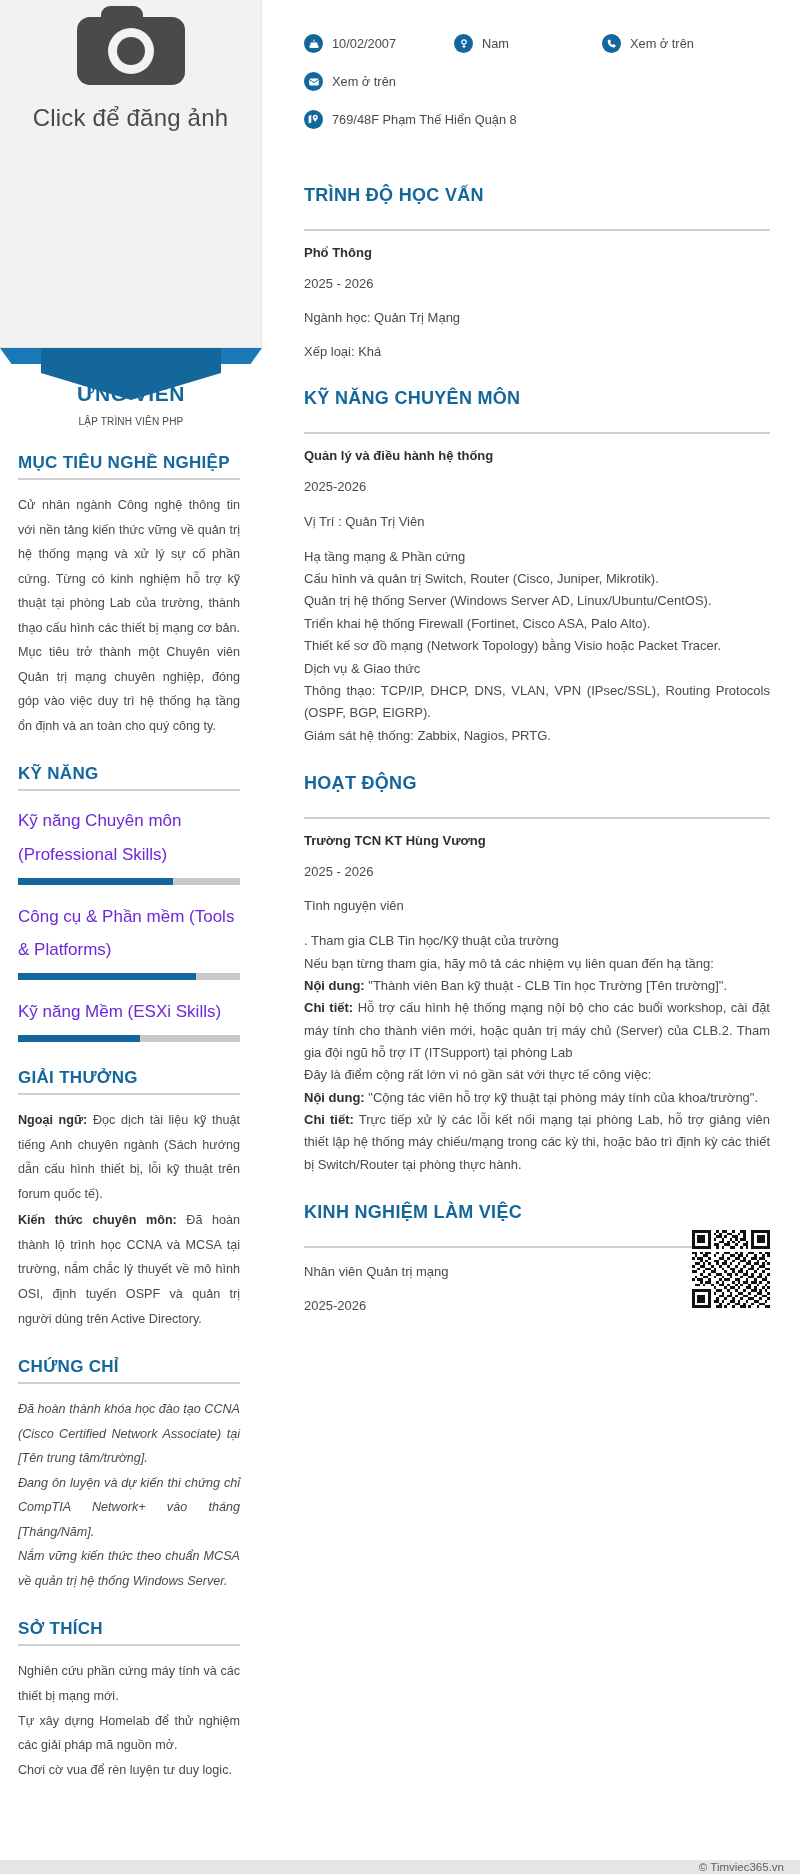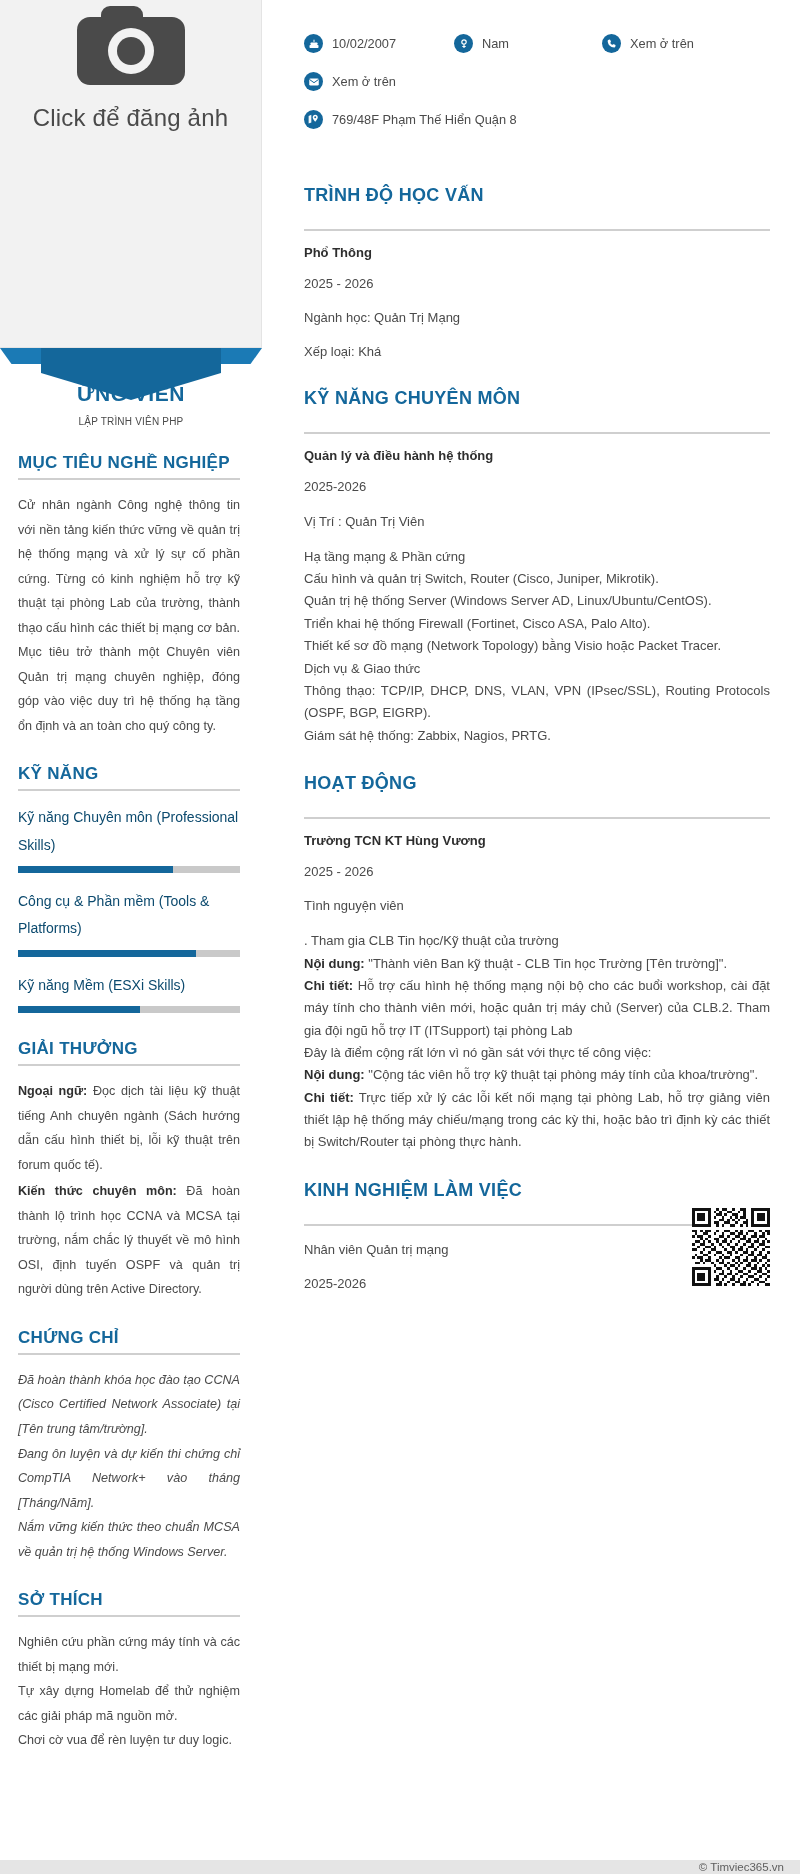--- a/index.html
+++ b/index.html
@@ -108,23 +108,23 @@
     color: #4a4a4a;
     text-align: justify;
   }
   .l-text.italic { font-style: italic; }
   .l-text b { color: #303030; }
   .l-para + .l-para { margin-top: 2px; }
 
   
   .skill { margin-bottom: 15px; }
   .skill-label {
-    font-size: 14px;
+    font-size: 17px;
     line-height: 1.95;
-    color: #0c4a6e;
+    color: #6d28d9;
     margin-bottom: 7px;
   }
   .bar-track {
     height: 7px;
     background: #c9c9c9;
     width: 100%;
   }
   .bar-fill {
     height: 7px;
     background: #14679b;
@@ -385,20 +385,21 @@
       <div class="r-block tight">Giám sát hệ thống: Zabbix, Nagios, PRTG.</div>
     </div>
 
     <div class="r-section">
       <div class="r-section-title">HOẠT ĐỘNG</div>
       <div class="r-rule"></div>
       <div class="r-org">Trường TCN KT Hùng Vương</div>
       <div class="r-line">2025 - 2026</div>
       <div class="r-line">Tình nguyện viên</div>
       <div class="r-block tight">. Tham gia CLB Tin học/Kỹ thuật của trường</div>
+      <div class="r-block tight">Nếu bạn từng tham gia, hãy mô tả các nhiệm vụ liên quan đến hạ tầng:</div>
       <div class="r-block tight">
         <b>Nội dung:</b><span> "Thành viên Ban kỹ thuật - CLB Tin học Trường [Tên trường]".</span>
       </div>
       <div class="r-block tight">
         <b>Chi tiết:</b><span> Hỗ trợ cấu hình hệ thống mạng nội bộ cho các buổi workshop, cài đặt máy tính cho thành viên mới, hoặc quản trị máy chủ (Server) của CLB.2. Tham gia đội ngũ hỗ trợ IT (ITSupport) tại phòng Lab</span>
       </div>
       <div class="r-block tight">Đây là điểm cộng rất lớn vì nó gần sát với thực tế công việc:</div>
       <div class="r-block tight">
         <b>Nội dung:</b><span> "Cộng tác viên hỗ trợ kỹ thuật tại phòng máy tính của khoa/trường".</span>
       </div>

